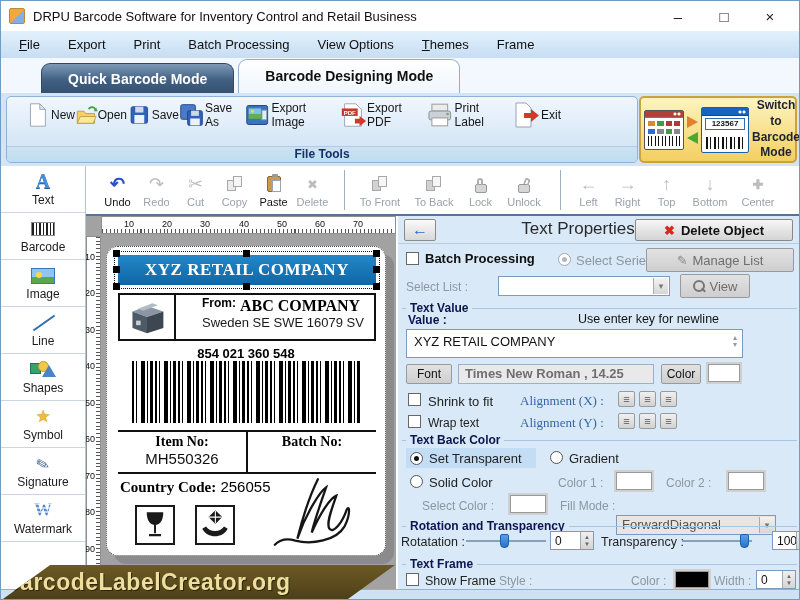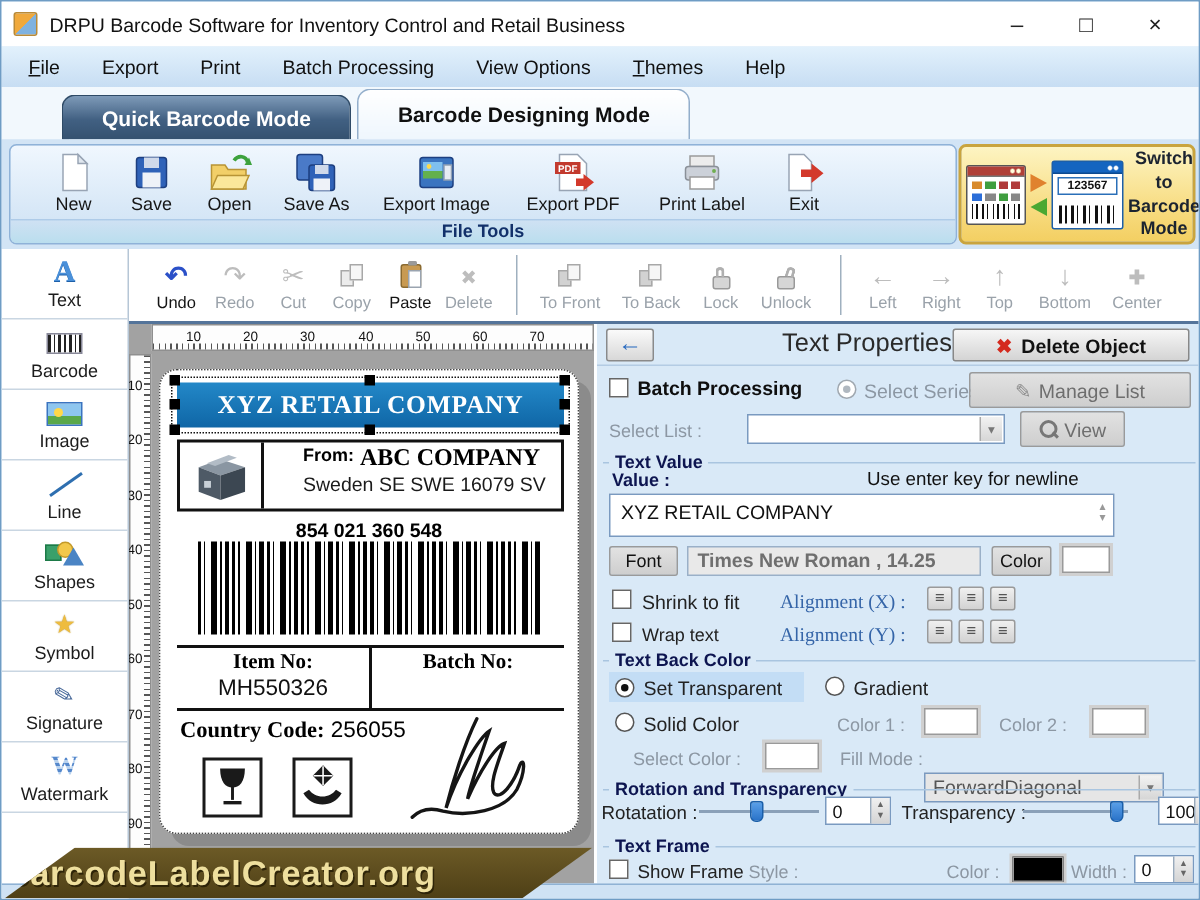--- a/index.html
+++ b/index.html
@@ -22,21 +22,21 @@
   
   .tabrow{left:0;top:57px;width:800px;height:35px;background:#f2f8fd;display:flex;align-items:flex-end;padding-left:40px;}
   .tab{padding:0 26px;font-weight:bold;font-size:14px;border-radius:9px 9px 0 0;}
   .tab-quick{height:30px;line-height:30px;background:linear-gradient(#7e9ab8,#416082 55%,#34516f);color:#fff;border:1px solid #2e4a66;border-bottom:none;}
   .tab-design{height:34px;line-height:33px;background:linear-gradient(#ffffff,#eef6fd);color:#101010;border:1px solid #93aecb;border-bottom:none;margin-left:4px;}
 
   
   .toolbar1{left:0;top:92px;width:800px;height:73px;background:#d2e4f5;}
   .ft-box{position:absolute;left:5px;top:3px;width:632px;height:67px;border:1px solid #8fb2d8;border-radius:5px;background:linear-gradient(#f0f7fe,#d8e8f7 65%,#cde1f3);overflow:hidden;}
   .ft-items{display:flex;padding:4px 0 0 16px;}
-  .ft-item{display:flex;flex-direction:column;align-items:center;font-size:12px;color:#161616;}
+  .ft-item{display:flex;flex-direction:row;align-items:center;font-size:12px;color:#161616;}
   .ft-icon{width:30px;height:28px;}
   .ft-group{position:absolute;bottom:0;left:0;right:0;height:16px;line-height:15px;background:linear-gradient(#cfe1f3,#badeee);border-top:1px solid #aecbe8;text-align:center;font-weight:bold;font-size:12px;color:#12306a;}
   .w46{width:52px}.w60{width:64px}.w92{width:96px}.w80{width:86px}.w44{width:50px}
 
   .switch-btn{position:absolute;right:4px;top:3px;width:158px;height:67px;background:linear-gradient(#fdf4c2,#f7da7c 70%,#f3cf62);border:2px solid #c9a43e;border-radius:5px;display:flex;align-items:center;gap:3px;padding:0 3px;cursor:pointer;}
   .mw{background:#fff;border:1px solid #555;border-radius:2px;position:relative;flex:none;}
   .mw1{width:40px;height:40px;}
   .mw1-tb{height:7px;background:#b04038;border-bottom:1px solid #777;background-image:radial-gradient(circle at 34px 3px,#ffd ,#ffd 1px,transparent 2px),radial-gradient(circle at 30px 3px,#ffd,#ffd 1px,transparent 2px);}
   .mw1-l1{position:absolute;left:3px;top:10px;width:32px;height:5px;background:
     linear-gradient(90deg,#d88a2c 0 7px,transparent 7px 9px,#3f9e3f 9px 16px,transparent 16px 18px,#b03a3a 18px 24px,transparent 24px 26px,#b03a3a 26px 32px);}
@@ -189,54 +189,54 @@
     </span>
   </div>
 
   <div class="abs menubar">
     <span class="menu-item uf">File</span>
     <span class="menu-item">Export</span>
     <span class="menu-item">Print</span>
     <span class="menu-item">Batch Processing</span>
     <span class="menu-item">View Options</span>
     <span class="menu-item uf">Themes</span>
-    <span class="menu-item">Help</span>
+    <span class="menu-item">Frame</span>
   </div>
 
   <div class="abs tabrow">
     <div class="tab tab-quick">Quick Barcode Mode</div>
     <div class="tab tab-design">Barcode Designing Mode</div>
   </div>
 
   <div class="abs toolbar1">
     <div class="ft-box">
       <div class="ft-items">
         <div class="ft-item w46">
           <svg class="ft-icon" viewBox="0 0 30 28">
               <path d="M8 2 h10 l6 6 v18 h-16 z" fill="#fff" stroke="#98a4b4"></path>
               <path d="M18 2 l6 6 h-6 z" fill="#dfe6ee" stroke="#98a4b4"></path>
             </svg>
           <span>New</span>
         </div>
         <div class="ft-item w46">
           <svg class="ft-icon" viewBox="0 0 30 28">
-              <rect x="5" y="4" width="20" height="20" rx="2" fill="#2f62b8" stroke="#1d3f80"></rect>
-              <rect x="10" y="4" width="10" height="7" fill="#cfd9ea"></rect>
-              <rect x="9" y="14" width="12" height="10" fill="#eef2f8"></rect>
-            </svg>
-          <span>Save</span>
-        </div>
-        <div class="ft-item w46">
-          <svg class="ft-icon" viewBox="0 0 30 28">
               <path d="M3 9 h9 l2 3 h12 v13 h-23 z" fill="#f2cf68" stroke="#b89435"></path>
               <path d="M3 25 l4 -9 h21 l-4 9 z" fill="#fbe79a" stroke="#b89435"></path>
               <path d="M18 6 c3 -4 8 -3 9 1" stroke="#3da23d" stroke-width="2.4" fill="none"></path>
               <path d="M25 9 l5 0 -2 -5 z" fill="#3da23d"></path>
             </svg>
           <span>Open</span>
+        </div>
+        <div class="ft-item w46">
+          <svg class="ft-icon" viewBox="0 0 30 28">
+              <rect x="5" y="4" width="20" height="20" rx="2" fill="#2f62b8" stroke="#1d3f80"></rect>
+              <rect x="10" y="4" width="10" height="7" fill="#cfd9ea"></rect>
+              <rect x="9" y="14" width="12" height="10" fill="#eef2f8"></rect>
+            </svg>
+          <span>Save</span>
         </div>
         <div class="ft-item w60">
           <svg class="ft-icon" viewBox="0 0 30 28">
               <rect x="2" y="2" width="17" height="17" rx="2" fill="#4a7ac8" stroke="#1d3f80"></rect>
               <rect x="10" y="9" width="17" height="17" rx="2" fill="#2f62b8" stroke="#1d3f80"></rect>
               <rect x="14" y="9" width="9" height="6" fill="#cfd9ea"></rect>
               <rect x="13" y="18" width="11" height="8" fill="#eef2f8"></rect>
             </svg>
           <span>Save As</span>
         </div>

